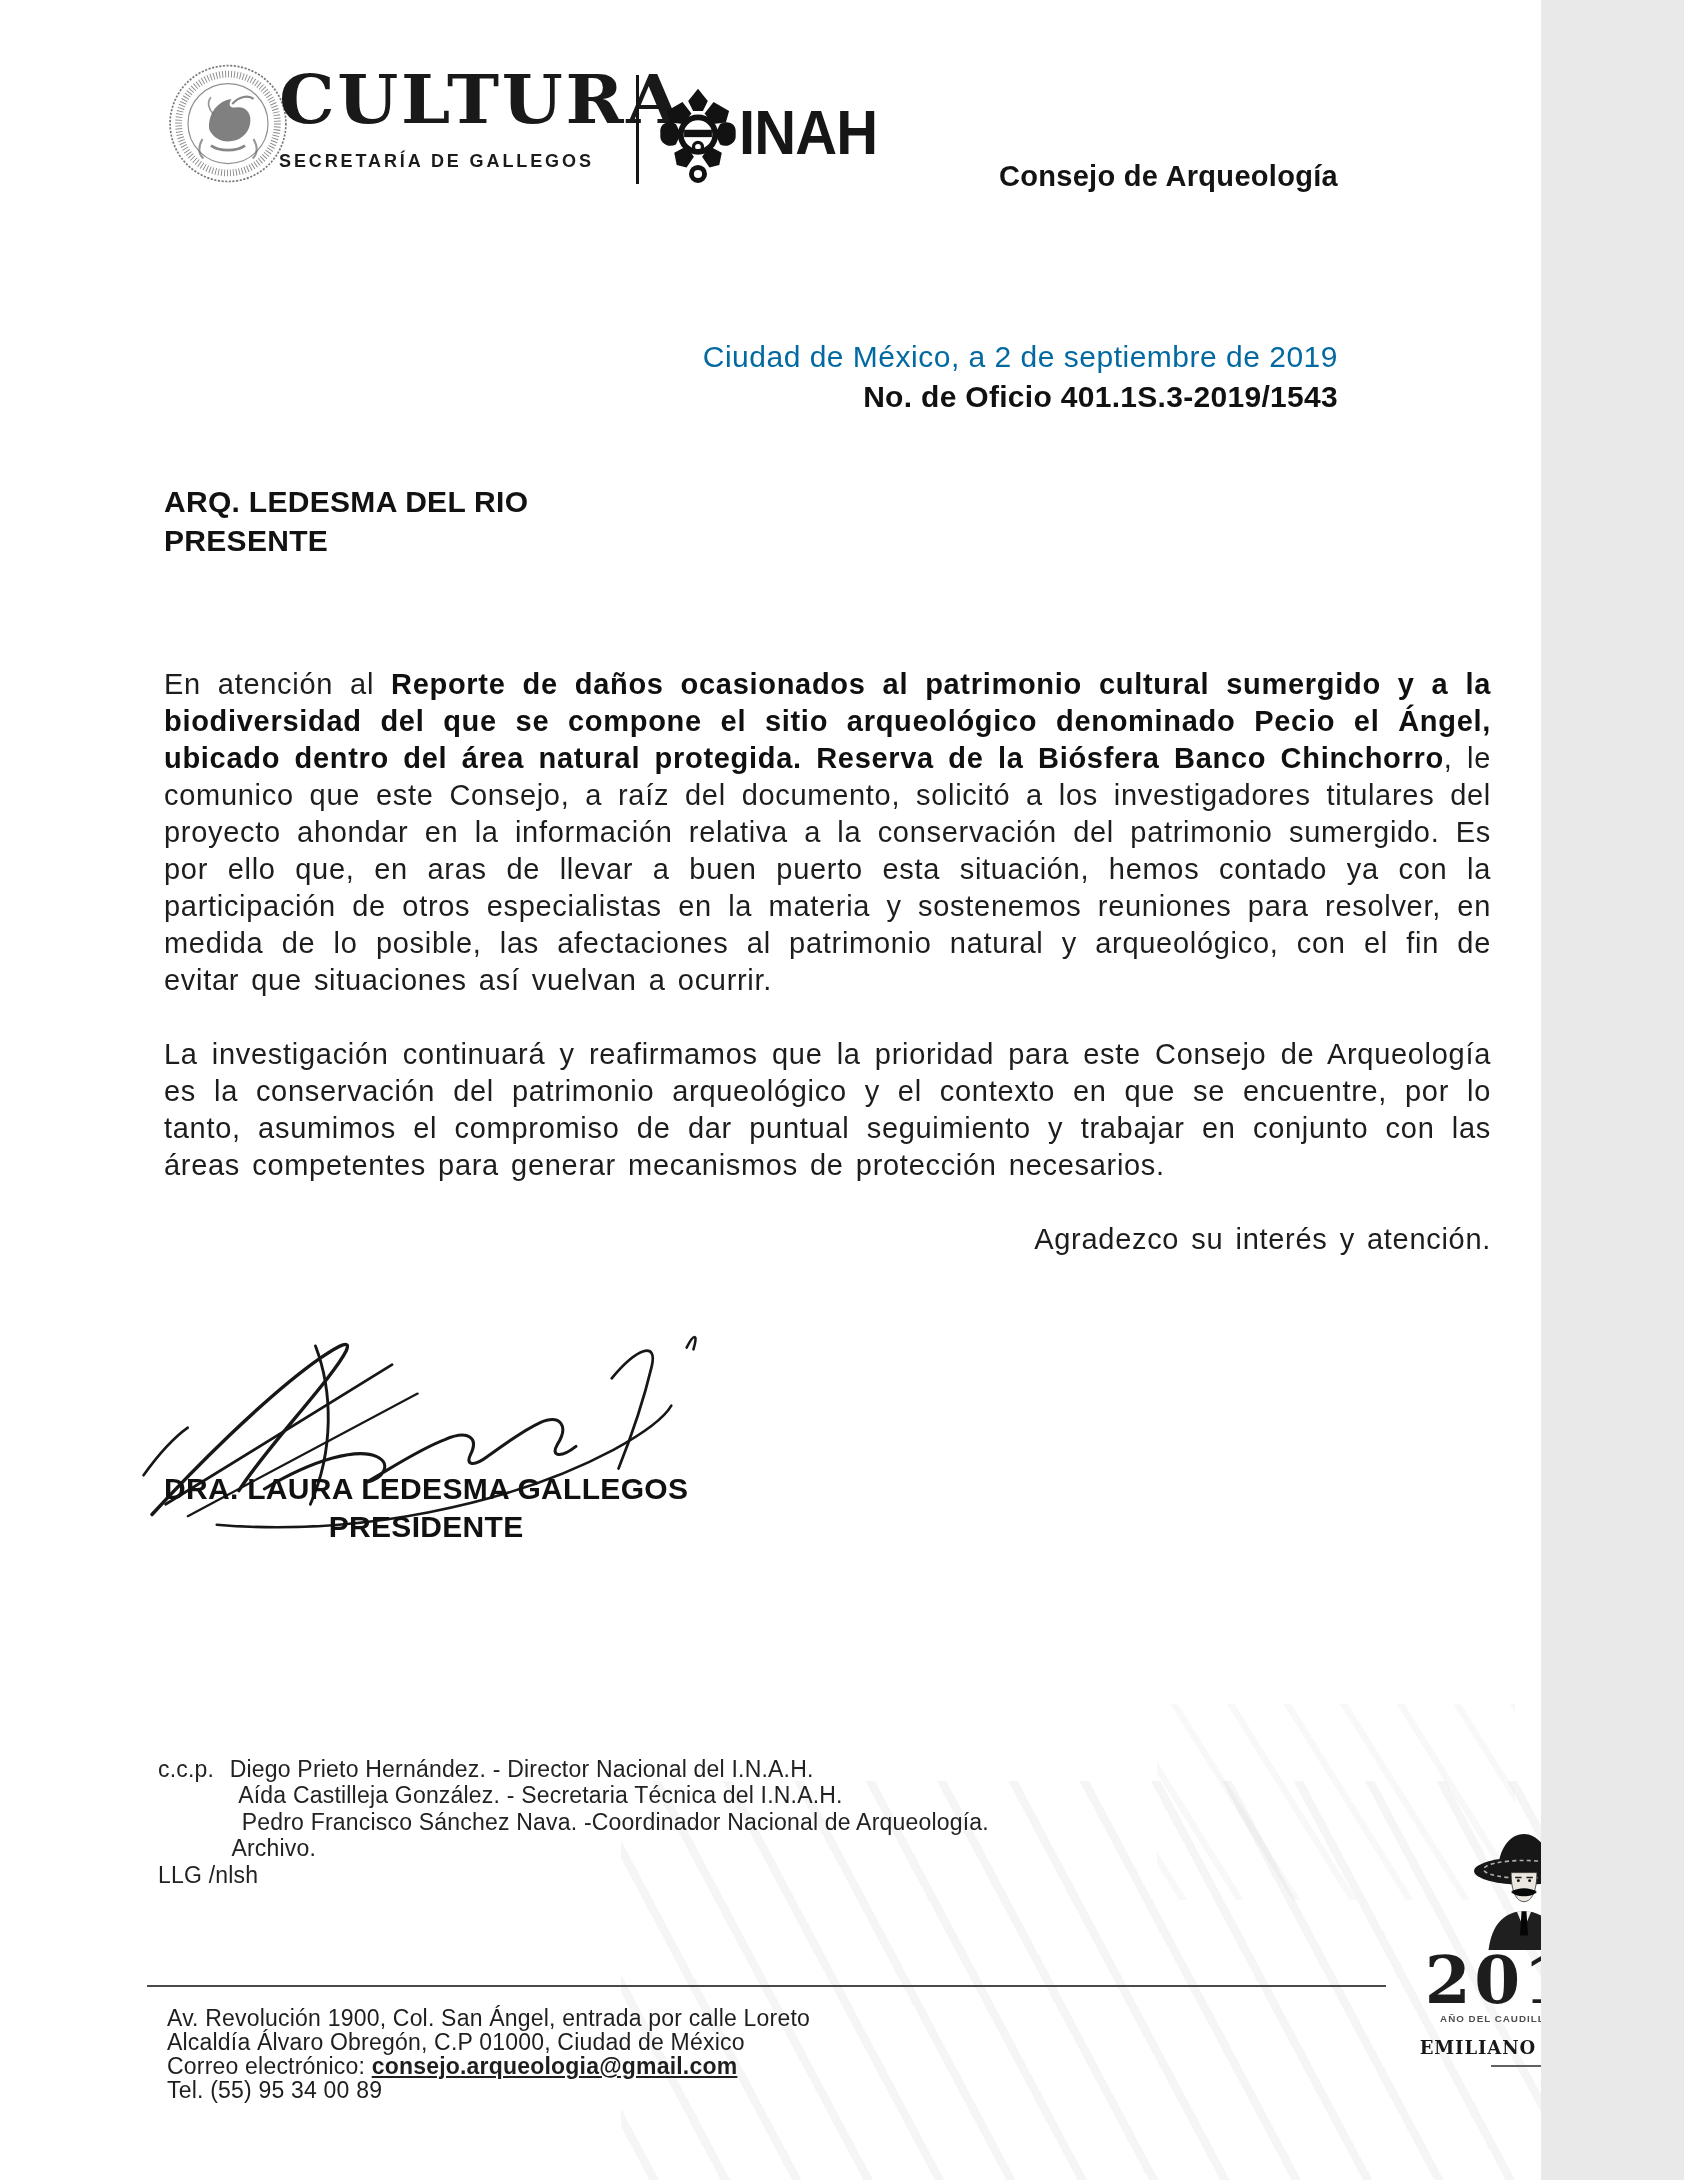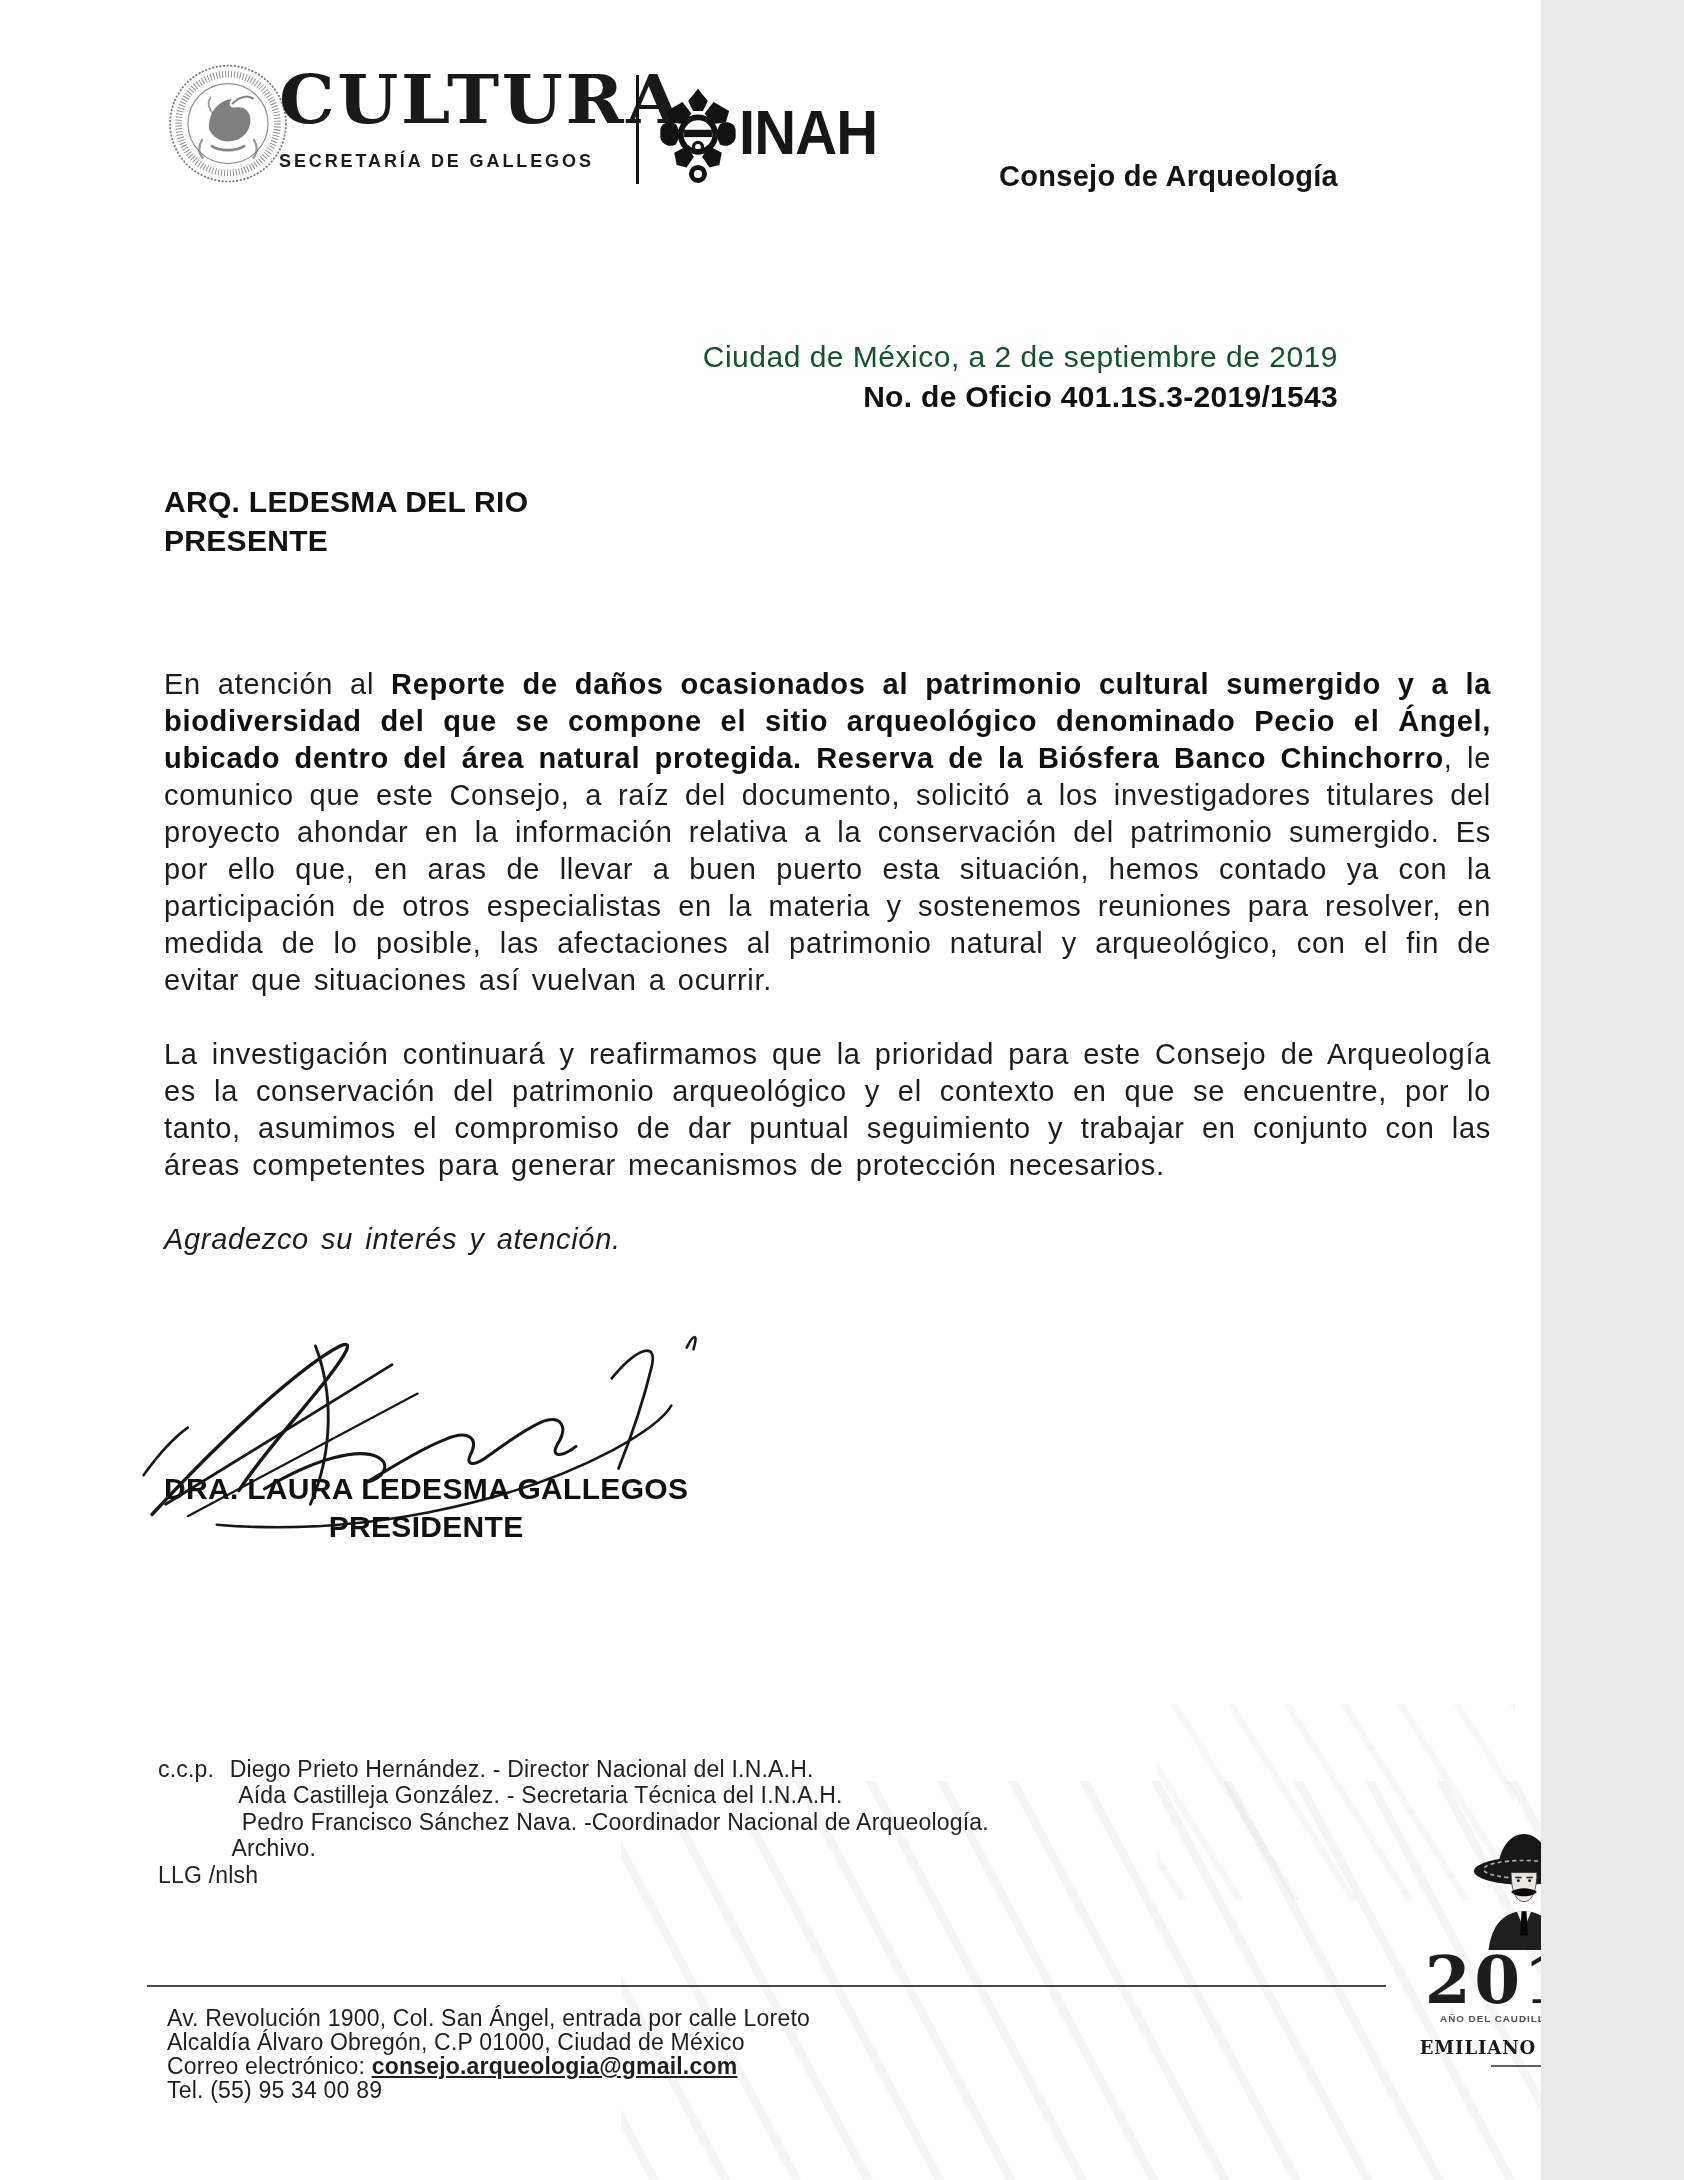--- a/index.html
+++ b/index.html
@@ -30,32 +30,32 @@
     position:absolute;left:739px;top:101px;
     font-size:63px;font-weight:bold;line-height:1;color:#161616;
     letter-spacing:-0.9px;transform:scaleX(.92);transform-origin:left top;
   }
   .dept{
     position:absolute;right:203px;top:160px;
     font-size:29px;font-weight:bold;color:#141414;letter-spacing:0.3px;
   }
   
   .dateblock{position:absolute;right:203px;top:337px;text-align:right;}
-  .date-line{font-size:30px;letter-spacing:0.5px;color:#14532d;line-height:40px;}
+  .date-line{font-size:30px;letter-spacing:0.5px;color:#0369a1;line-height:40px;}
   .oficio-line{font-size:30px;font-weight:bold;letter-spacing:0.3px;color:#111;line-height:40px;}
   
   .recipient{position:absolute;left:164px;top:482px;font-weight:bold;font-size:30px;line-height:39px;letter-spacing:0.3px;color:#121212;}
   
   .letter-body{
     position:absolute;left:164px;top:666px;width:1327px;
     font-size:29px;line-height:37px;letter-spacing:0.7px;word-spacing:3.4px;
     color:#1d1d1d;
   }
   .letter-body p{margin:0 0 37px 0;text-align:justify;}
-  .letter-body p.no-just{text-align:left;font-style:italic;}
+  .letter-body p.no-just{text-align:right;}
   .letter-body b{color:#101010;}
   
   .signature{position:absolute;left:135px;top:1322px;width:664px;height:213px;}
   .signer{position:absolute;left:164px;top:1470px;font-weight:bold;font-size:30px;line-height:38px;letter-spacing:0.3px;color:#111;text-align:center;}
   
   .ccp{position:absolute;left:158px;top:1756px;font-size:23px;line-height:26.4px;color:#222;letter-spacing:0.2px;}
   .ccp-row{display:flex;}
   .ccp-label{width:70px;}
   .ccp-entries{margin-left:1.7px;}
   .ccp-ref{margin-top:0px;}

